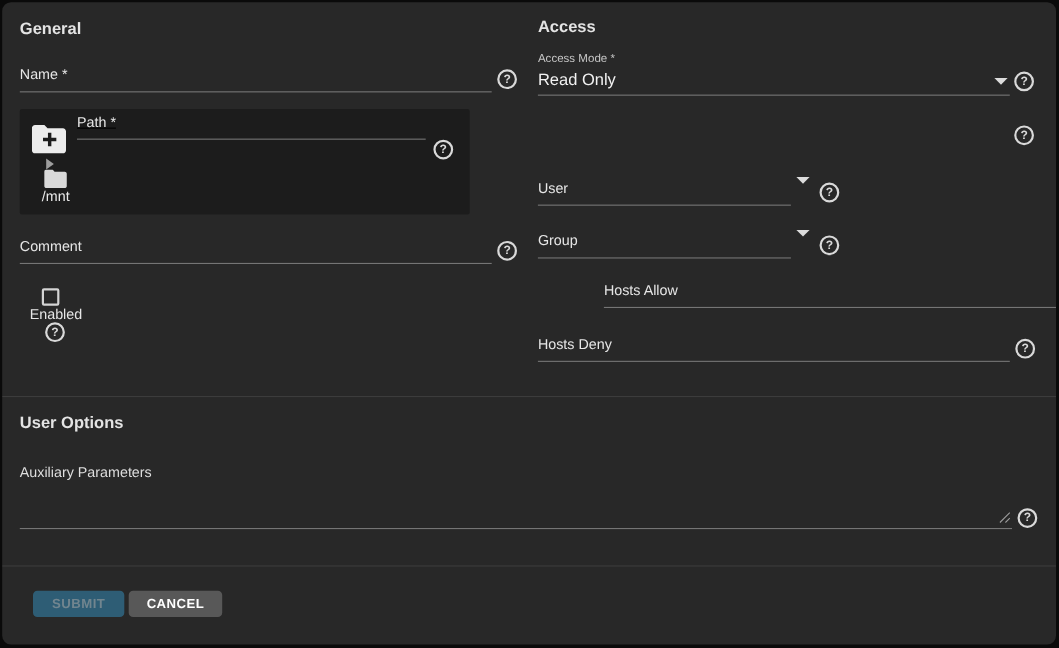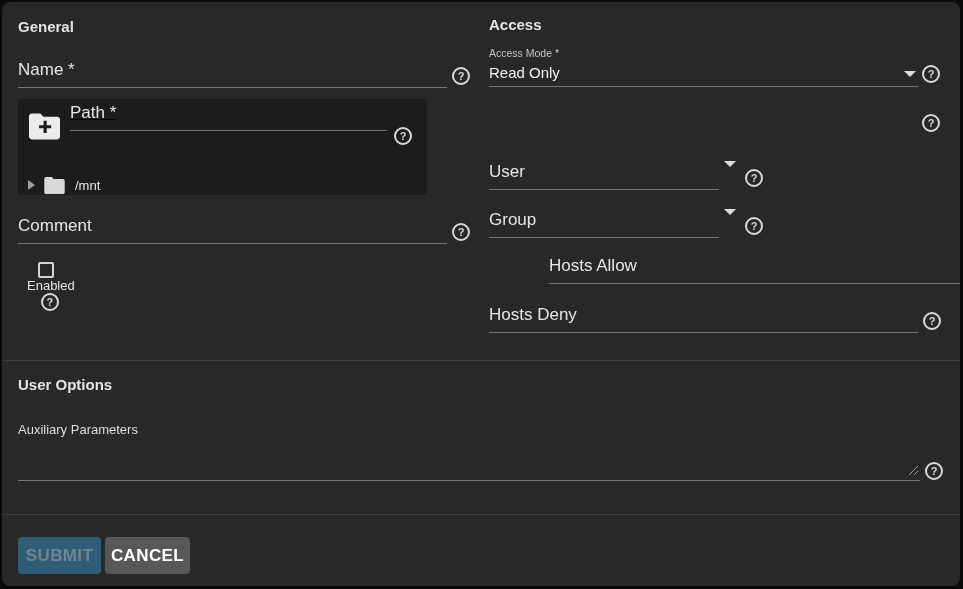--- a/index.html
+++ b/index.html
@@ -6,21 +6,21 @@
   html,body { width:963px; height:589px; background:#0a0a0a; font-family:"Liberation Sans", sans-serif; }
   .card {
     position:absolute; left:2px; top:2px; width:958px; height:584px;
     background:#282828; border-radius:8px; overflow:hidden;
   }
   .heading { position:absolute; font-size:15px; font-weight:bold; color:#e4e4e4; }
   .row { position:absolute; display:flex; align-items:flex-end; }
   .uline-input {
     background:transparent; border:none; border-bottom:1px solid #757575;
     outline:none; color:#bef264; font-family:"Liberation Sans", sans-serif;
-    font-size:17px; line-height:16px; padding:0 0 7px 0; width:100%;
+    font-size:13px; line-height:16px; padding:0 0 7px 0; width:100%;
   }
   .uline-input::placeholder { color:#e6e6e6; opacity:1; }
   .wide { width:429px; }
   .short-wrap { position:relative; width:230px; }
   .help-icon {
     flex:none; width:18px; height:18px; border:2px solid #d9d9d9; border-radius:50%;
     color:#d9d9d9; font-size:11px; font-weight:bold; line-height:1;
     display:flex; align-items:center; justify-content:center;
     margin-left:5px; margin-bottom:3px; cursor:pointer;
   }
@@ -34,44 +34,44 @@
   .mini-label { font-size:10.5px; color:#c6c6c6; line-height:12px; margin-bottom:6px; }
   .value-line {
     position:relative; border-bottom:1px solid #757575; padding-bottom:5px;
     color:#f2f2f2; cursor:pointer;
   }
   .value-15 { font-size:15px; line-height:16px; font-weight:500; }
   .value-14 { font-size:14px; line-height:13px; font-weight:500; }
   .select-caret { position:absolute; right:2px; bottom:9px; }
   .panel { position:absolute; left:16px; top:97px; width:409px; height:96px; background:#1c1c1c; border-radius:2px; }
   .folder-plus-btn { position:absolute; left:11px; top:14px; width:31px; height:27px; cursor:pointer; background:none; border:none; }
-  .tree-row { position:absolute; left:10px; top:74px; height:24px; display:flex; align-items:center; cursor:pointer; }
+  .tree-row { position:absolute; left:10px; top:45px; height:24px; display:flex; align-items:center; cursor:pointer;flex-direction:column; }
   .tree-arrow {
     width:0; height:0; border-top:5px solid transparent; border-bottom:5px solid transparent;
     border-left:7px solid #9e9e9e; cursor:pointer;
   }
   .tree-folder { margin-left:9px; display:flex; }
   .tree-label { margin-left:10px; font-size:13px; color:#eaeaea; }
   .checkbox-row { position:absolute; left:16px; top:260px; display:flex; align-items:center;flex-direction:column; }
   .checkbox { width:16px; height:16px; border:2px solid #d4d4d4; border-radius:2px; background:transparent; cursor:pointer; }
   .checkbox-label { margin-left:9px; font-size:13px; color:#e6e6e6; }
   .checkbox-row .help-icon { margin-bottom:0; margin-left:7px; }
   .divider { position:absolute; left:0; width:958px; border-top:1px solid #3c3c3c; }
   .plain-label { position:absolute; font-size:13px; color:#dedede; }
   .ta-wrap { position:relative; width:902px; }
   .ta {
     display:block; width:100%; height:27px; background:transparent; border:none;
     border-bottom:1px solid #757575; outline:none; resize:none;
     color:#eaeaea; font-family:"Liberation Sans", sans-serif; font-size:13px;
   }
   .grip { position:absolute; right:1px; bottom:5px; cursor:nwse-resize; display:flex; }
   .btn {
-    position:absolute; top:535px; height:37px; border:none; border-radius:4px;
-    font-family:"Liberation Sans", sans-serif; font-size:17px; font-weight:bold;
-    letter-spacing:0.4px; cursor:pointer;
+    position:absolute; top:535px; height:24px; border:none; border-radius:4px;
+    font-family:"Liberation Sans", sans-serif; font-size:12px; font-weight:bold;
+    letter-spacing:0.4px; cursor:pointer;margin-left:12px;
   }
   .btn-submit { left:16px; width:83px; background:#2e5d75; color:#71858f; }
   .btn-cancel { left:103px; width:85px; background:#585858; color:#ffffff; }
 </style>
 </head>
 <body>
 
 <div class="card">
 
   <div class="heading" style="left:16px; top:16px;">General</div>

